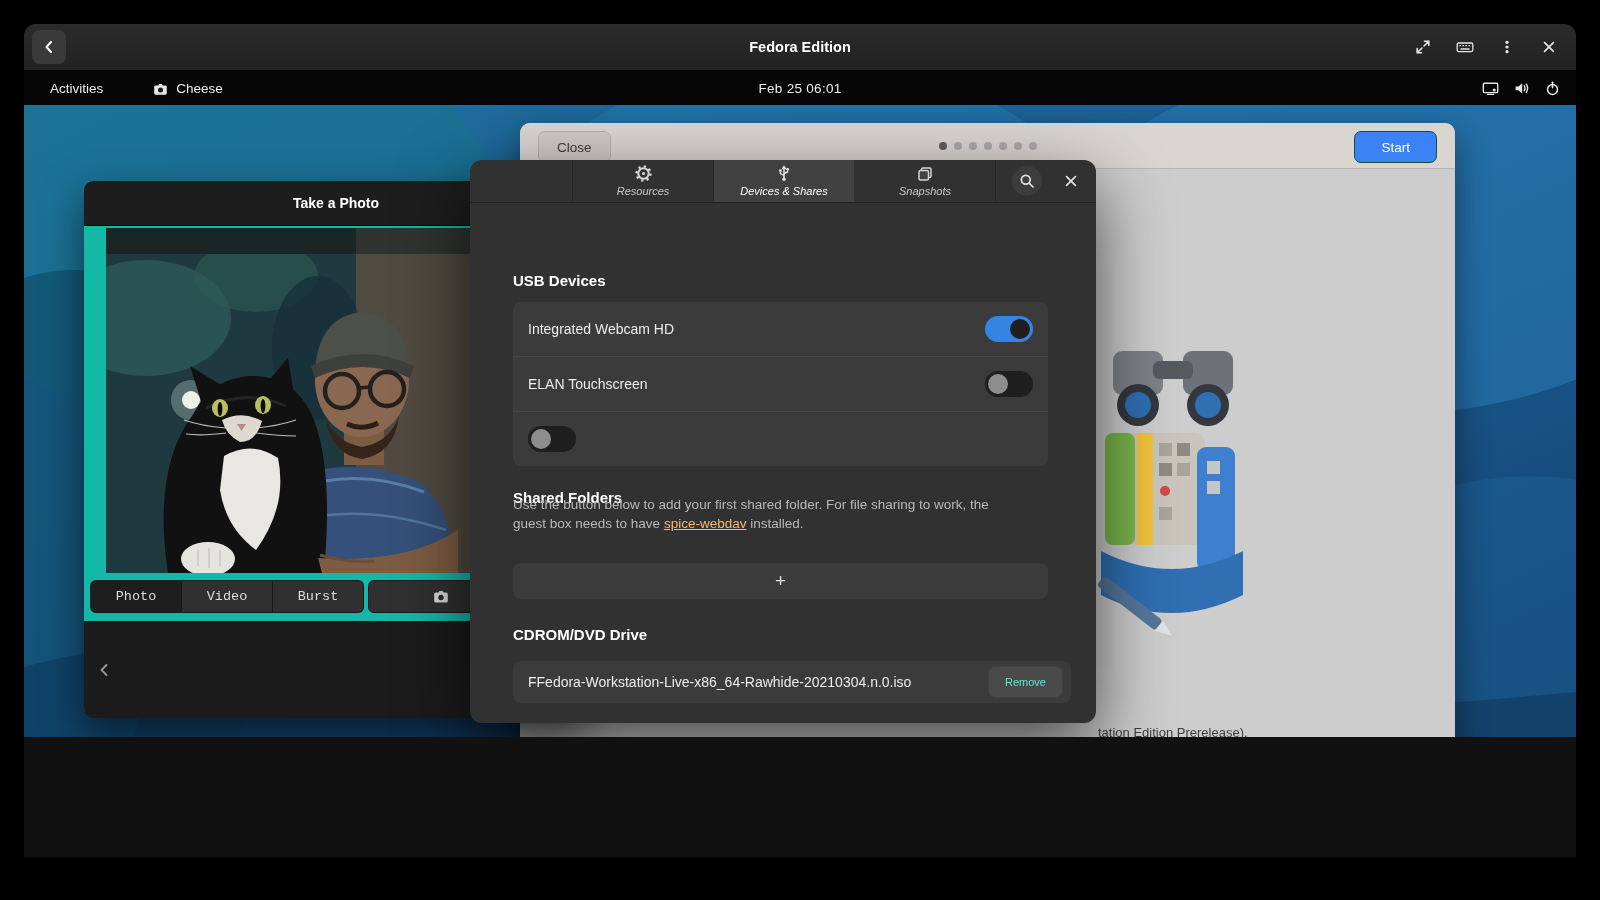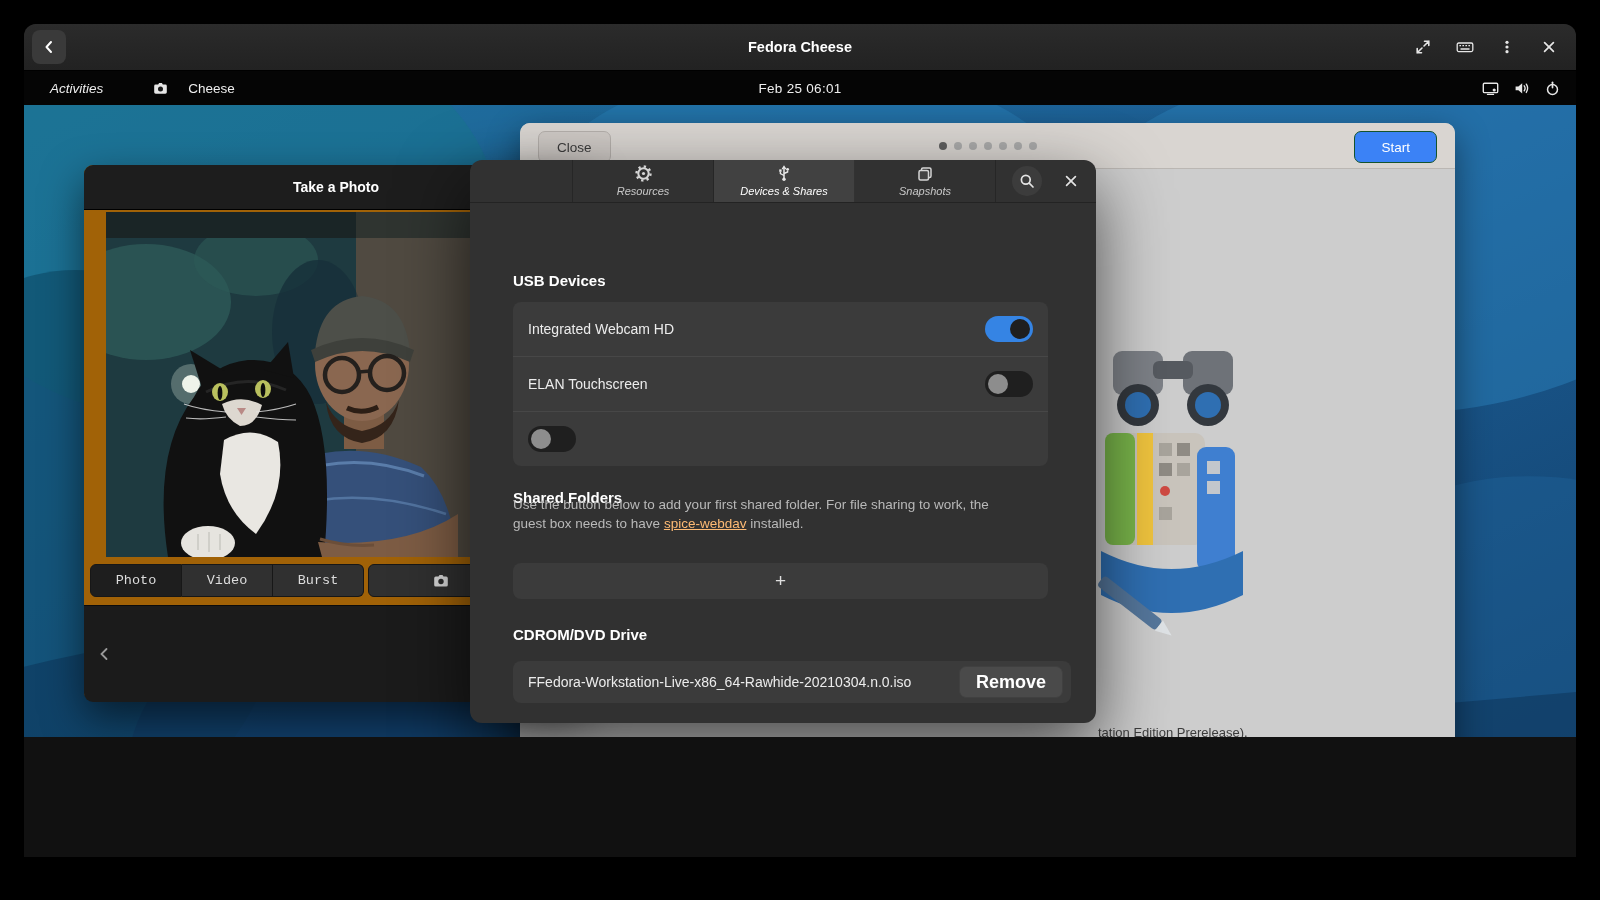--- a/index.html
+++ b/index.html
@@ -10,22 +10,22 @@
   
   .titlebar{position:relative;height:46px;background:linear-gradient(#2b2b2b,#222);border-bottom:1px solid #000;}
   .tb-title{position:absolute;left:0;right:0;top:0;height:46px;display:flex;align-items:center;justify-content:center;
     color:#fff;font-weight:bold;font-size:14.5px;pointer-events:none;}
   .icon-btn{width:34px;height:34px;border-radius:8px;display:flex;align-items:center;justify-content:center;}
   .back-btn{position:absolute;left:8px;top:6px;background:#3a3a3a;}
   .tb-icons{position:absolute;right:10px;top:6px;display:flex;gap:8px;}
 
   
   .shell{position:relative;height:35px;background:#050505;color:#eee;font-size:13.5px;display:flex;align-items:center;}
-  .activities{margin-left:18px;padding:4px 8px;font-style:italic;}
-  .appmenu{margin-left:42px;display:flex;align-items:center;gap:20px;}
+  .activities{margin-left:18px;padding:4px 8px;}
+  .appmenu{margin-left:42px;display:flex;align-items:flex-end;gap:8px;}
   .clock{position:absolute;left:50%;transform:translateX(-50%);letter-spacing:.3px;}
   .sys-icons{position:absolute;right:16px;display:flex;align-items:center;gap:15px;}
 
   
   .desktop{position:absolute;left:0;top:81px;width:1552px;height:632px;overflow:hidden;padding-left:48px;}
   .wallpaper{position:absolute;inset:0;}
   .fedora-mark{position:absolute;left:1366px;top:688px;font-size:46px;font-weight:bold;letter-spacing:-1px;
     color:rgba(230,235,240,.55);z-index:2;}
 
   
@@ -36,21 +36,21 @@
   .wz-close{left:18px;background:#cfcac6;border:1px solid #b5b0ac;color:#3c3c3c;}
   .wz-start{right:18px;background:#3b82f6;border:1px solid #14532d;color:#fff;padding:0 26px;}
   .pager{position:absolute;left:50%;top:19px;transform:translateX(-50%);display:flex;gap:7px;}
   .dot{width:8px;height:8px;border-radius:50%;background:#aaa;}
   .dot.on{background:#5f5f5f;}
   .wizard-body{position:relative;width:100%;height:659px;overflow:hidden;border-radius:0 0 10px 10px;}
   .wz-partial-text{position:absolute;left:578px;top:556px;font-size:13px;color:#3c3c3c;}
   .artwork{position:absolute;left:573px;top:170px;}
 
   
-  .cheese{position:absolute;left:60px;top:60px;width:504px;height:536px;background:#a16207;border-radius:9px;
+  .cheese{position:absolute;left:60px;top:76px;width:504px;height:536px;background:#14b8a6;border-radius:9px;
     box-shadow:0 16px 40px rgba(0,0,0,.55);z-index:3;}
   .cheese-header{height:44px;background:#1d1d1d;border-radius:9px 9px 0 0;border-bottom:1px solid #000;
     display:flex;align-items:center;justify-content:center;color:#fff;font-weight:bold;font-size:14px;}
   .photo{position:absolute;left:22px;top:47px;width:460px;height:345px;overflow:hidden;background:#222;}
   .cheese-toolbar{position:absolute;left:6px;top:399px;height:33px;display:flex;align-items:stretch;font-family:Liberation Mono, monospace;}
   .mode{min-width:66px;padding:0 12px;background:#303030;border:1px solid #171717;border-left:none;color:#ddd;
     font-size:13.5px;display:flex;align-items:center;justify-content:center;}
   .mode:first-child{border-left:1px solid #171717;border-radius:6px 0 0 6px;}
   .mode:nth-child(3){border-radius:0 6px 6px 0;}
   .mode.on{background:#1e1e1e;}
@@ -80,32 +80,32 @@
   .dev-name{font-size:14px;color:#ececec;}
   .toggle{position:relative;flex:none;width:48px;height:26px;border-radius:13px;background:#1f1f1f;}
   .toggle::after{content:"";position:absolute;top:3px;left:3px;width:20px;height:20px;border-radius:50%;background:#8d8d8d;}
   .toggle.on{background:#3584e4;}
   .toggle.on::after{left:25px;background:#1f1f1f;}
   .shared-p{position:absolute;left:43px;width:515px;font-size:13.5px;line-height:19px;color:#b9b9b9;}
   .shared-p a{color:#fdba74;text-decoration:underline;}
   .add-card{height:36px;display:flex;align-items:center;justify-content:center;font-size:19px;color:#dedede;}
   .iso-card{height:42px;display:flex;align-items:center;justify-content:space-between;padding:0 8px 0 15px;}
   .iso-name{font-size:14px;color:#ececec;}
-  .remove-btn{height:30px;padding:0 16px;background:#4a4a4a;border:1px solid #404040;border-radius:7px;color:#ffffff;
-    font-size:18px;display:flex;align-items:center;font-weight:bold;}
+  .remove-btn{height:30px;padding:0 16px;background:#4a4a4a;border:1px solid #404040;border-radius:7px;color:#5eead4;
+    font-size:11px;display:flex;align-items:center;}
   svg{display:block;}
 </style>
 </head>
 <body>
 
 <div class="screen">
   <div class="app">
 
     <div class="titlebar">
-      <div class="tb-title">Fedora Cheese</div>
+      <div class="tb-title">Fedora Edition</div>
       <div class="icon-btn back-btn">
         <svg width="16" height="16" viewBox="0 0 16 16">
             <path d="M10 3 L5.5 8 L10 13" stroke="#fff" stroke-width="2" fill="none" stroke-linecap="round" stroke-linejoin="round"></path>
           </svg>
       </div>
       <div class="tb-icons">
         <div class="icon-btn">
           <svg width="16" height="16" viewBox="0 0 16 16">
               <path d="M9.5 2.2 H13.8 V6.5 M13.8 2.2 L9 7 M6.5 13.8 H2.2 V9.5 M2.2 13.8 L7 9" stroke="#e6e6e6" stroke-width="1.6" fill="none" stroke-linecap="round"></path>
             </svg>

